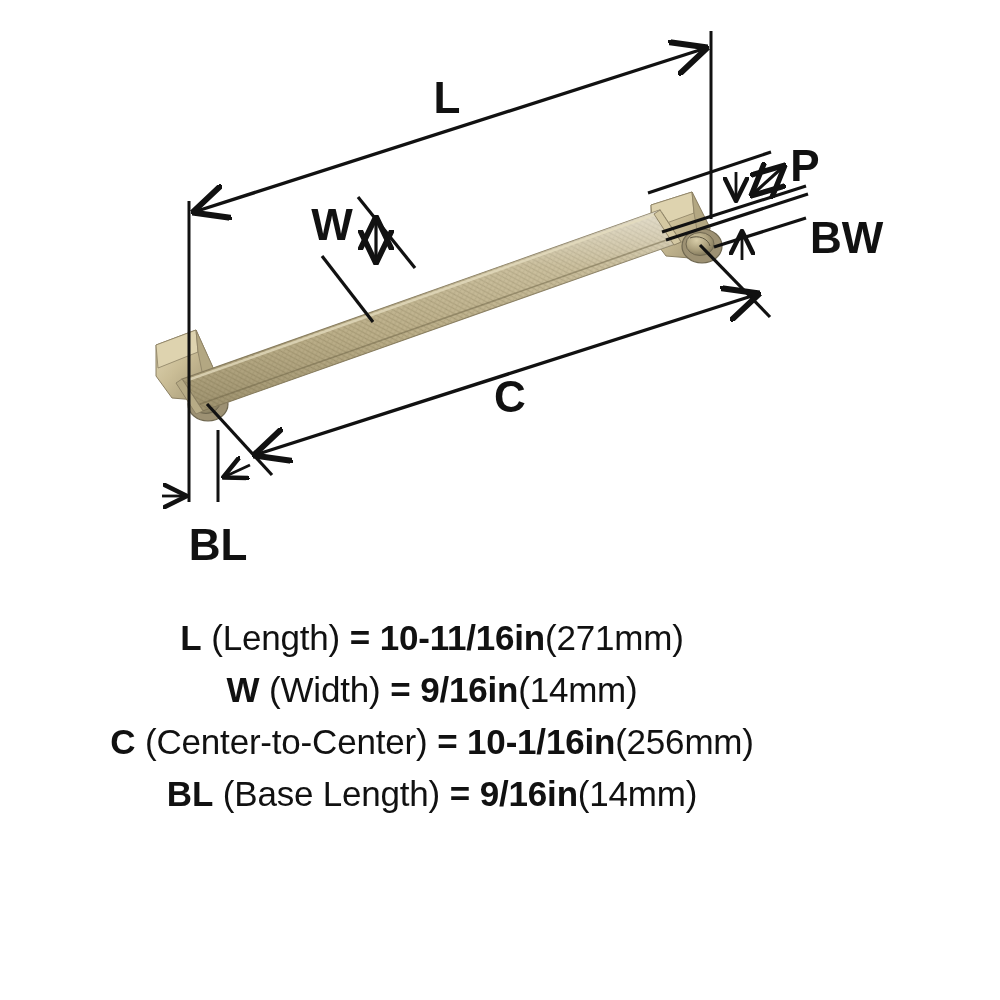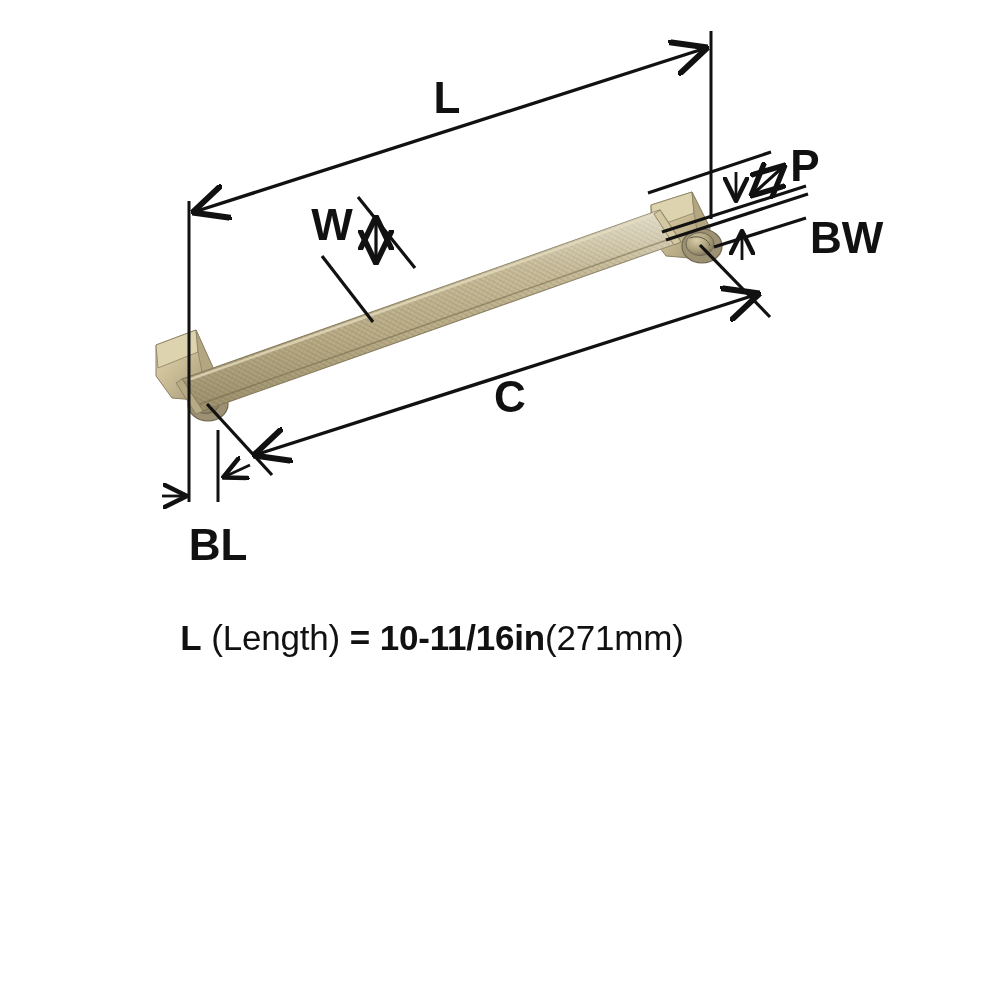--- a/index.html
+++ b/index.html
@@ -192,19 +192,28 @@
       <text class="dim-label" x="218" y="560" font-size="44" text-anchor="middle">BL</text>
     </g>
   </svg>
 
   <div class="legend">
 
     <div class="legend-row">
       <span class="code">L</span><span class="sp">&nbsp;</span><span class="name">(Length)</span><span class="sp">&nbsp;</span><span class="eq">=</span><span class="sp">&nbsp;</span><span class="val">10-11/16in</span><span class="mm">(271mm)</span>
     </div>
 
-
-
-
+    <div class="legend-row">
+      <span class="code">W</span><span class="sp">&nbsp;</span><span class="name">(Width)</span><span class="sp">&nbsp;</span><span class="eq">=</span><span class="sp">&nbsp;</span><span class="val">9/16in</span><span class="mm">(14mm)</span>
+    </div>
+
+
+    <div class="legend-row">
+      <span class="code">C</span><span class="sp">&nbsp;</span><span class="name">(Center-to-Center)</span><span class="sp">&nbsp;</span><span class="eq">=</span><span class="sp">&nbsp;</span><span class="val">10-1/16in</span><span class="mm">(256mm)</span>
+    </div>
+
+    <div class="legend-row">
+      <span class="code">BL</span><span class="sp">&nbsp;</span><span class="name">(Base Length)</span><span class="sp">&nbsp;</span><span class="eq">=</span><span class="sp">&nbsp;</span><span class="val">9/16in</span><span class="mm">(14mm)</span>
+    </div>
 
 
   </div>
 </div>
 
 </body></html>

